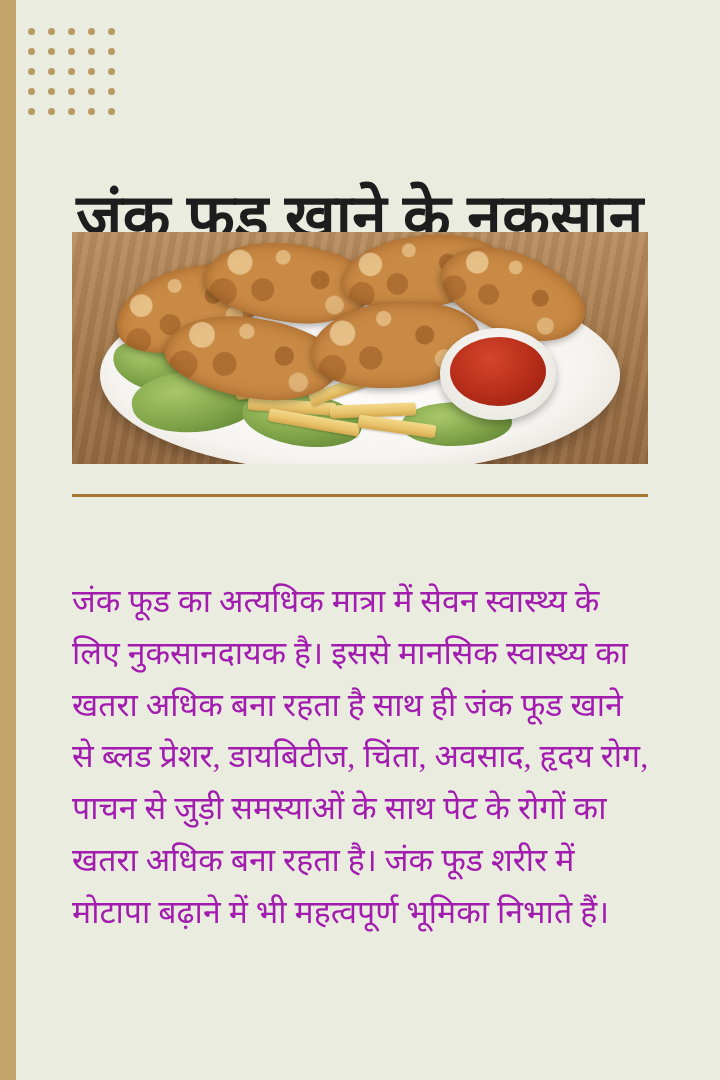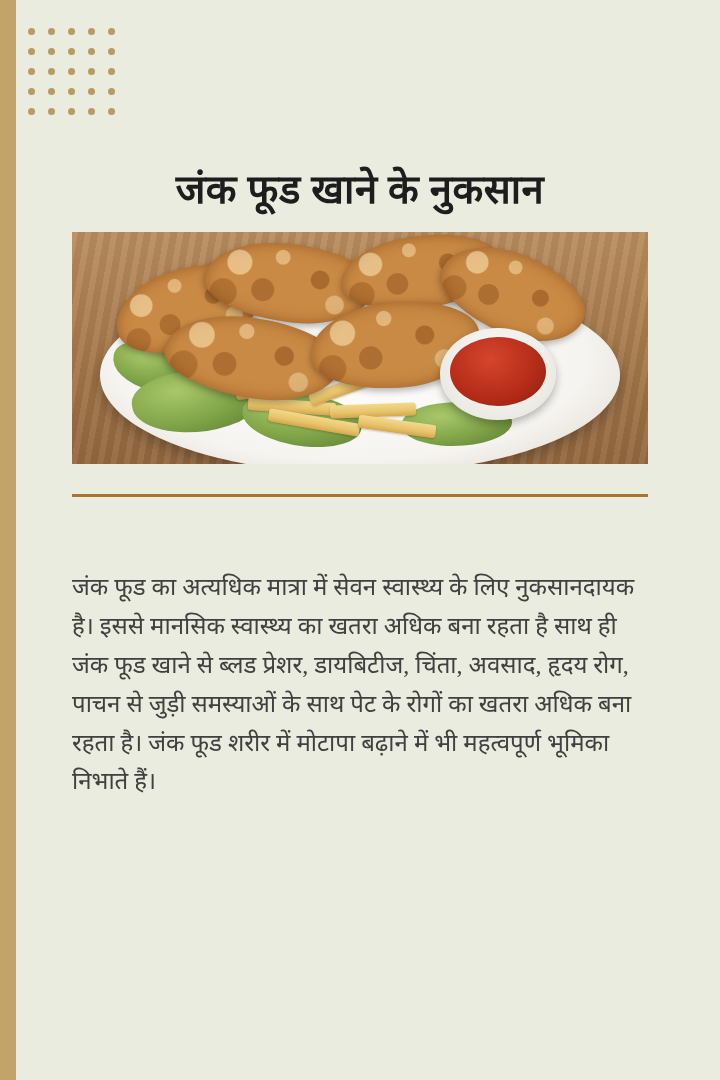--- a/index.html
+++ b/index.html
@@ -49,21 +49,21 @@
     background: #b89a63;
     display: block;
   }
 
   .title {
     position: absolute;
     left: 0;
     top: 140px;
     width: 720px;
     text-align: center;
-    font-size: 40px;
+    font-size: 62px;
     line-height: 1.15;
     font-weight: 700;
     color: #1d1d1d;
     letter-spacing: 0.5px;
     padding: 0 40px;
     box-sizing: border-box;
   }
 
   .photo-wrap {
     position: absolute;
@@ -166,23 +166,23 @@
     width: 576px;
     height: 3px;
     background: #a8762f;
   }
 
   .body-text {
     position: absolute;
     left: 72px;
     top: 544px;
     width: 580px;
-    font-size: 24px;
+    font-size: 32px;
     line-height: 1.62;
-    color: #404040;
+    color: #a21caf;
     text-align: left;
   }
 </style>
 </head>
 <body>
 
 <div class="page">
 
   <div class="left-bar"></div>
 

